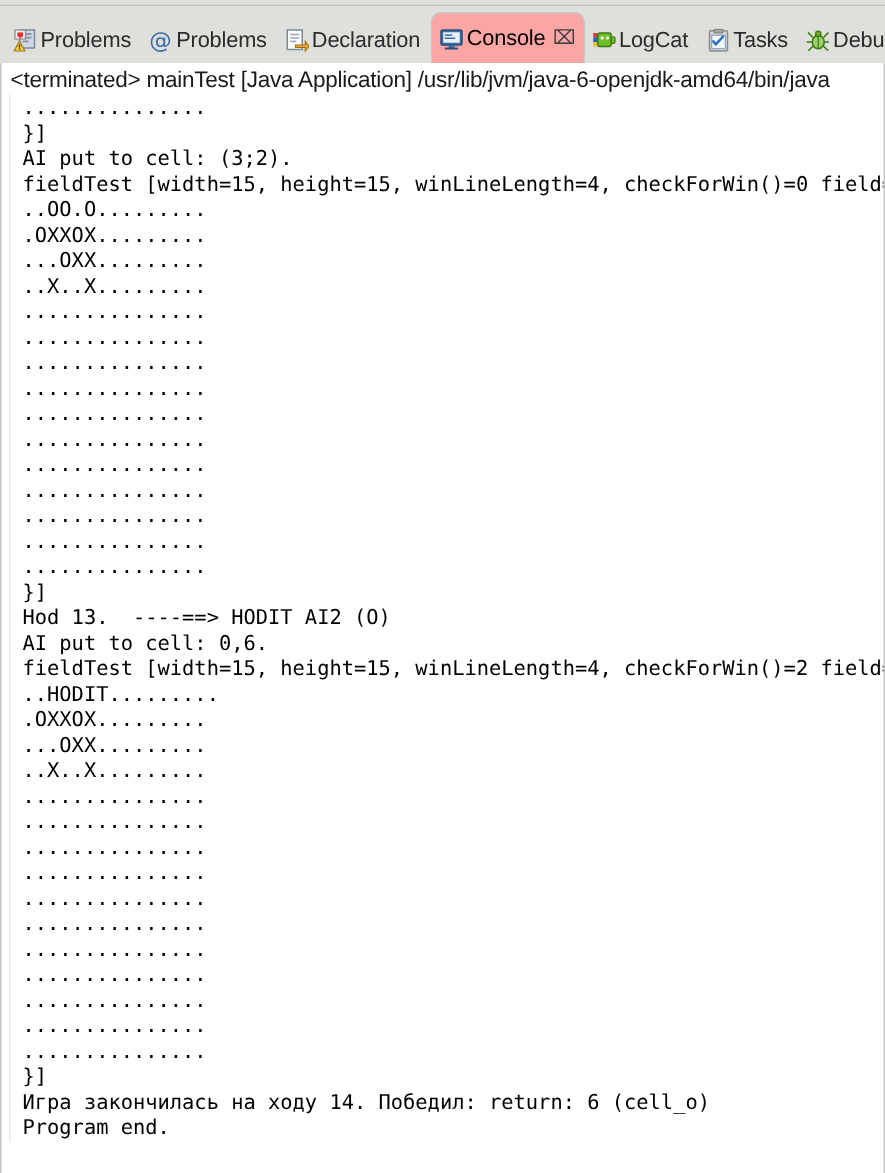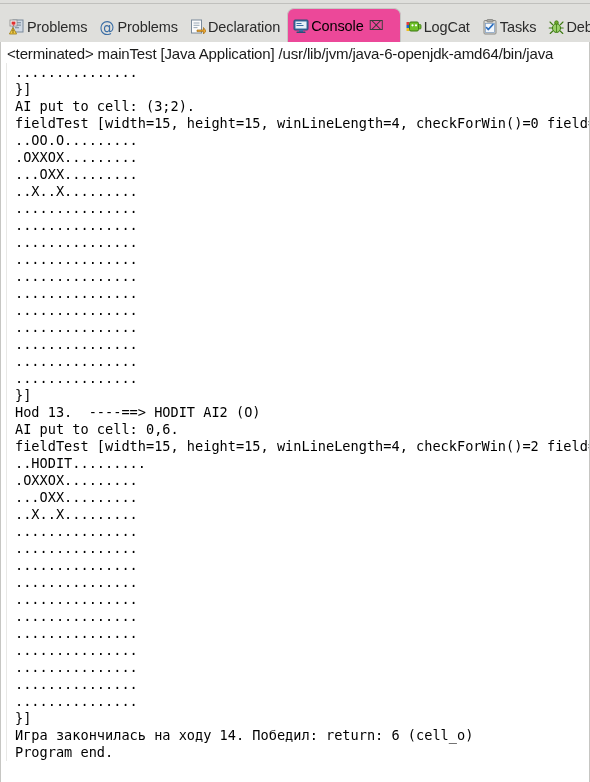--- a/index.html
+++ b/index.html
@@ -44,27 +44,27 @@
     color: #2b2b2b;
     white-space: nowrap;
     position: relative;
   }
   .tab .tab-label {
     font-family: "Liberation Sans", sans-serif;
     font-size: 14.5px;
     letter-spacing: -0.1px;
   }
   .tab.active {
-    background: #ec4899;
+    background: #fca5a5;
     border: 1px solid #c6c6c3;
     border-bottom: none;
     border-top-left-radius: 7px;
     border-top-right-radius: 7px;
     height: 34px;
-    padding-right: 16px;
+    padding-right: 5px;
     z-index: 3;
   }
   .tab.active .tab-label { color: #000; }
 
   .tabicon {
     width: 16px;
     height: 16px;
     flex: 0 0 16px;
     position: relative;
     display: inline-block;

